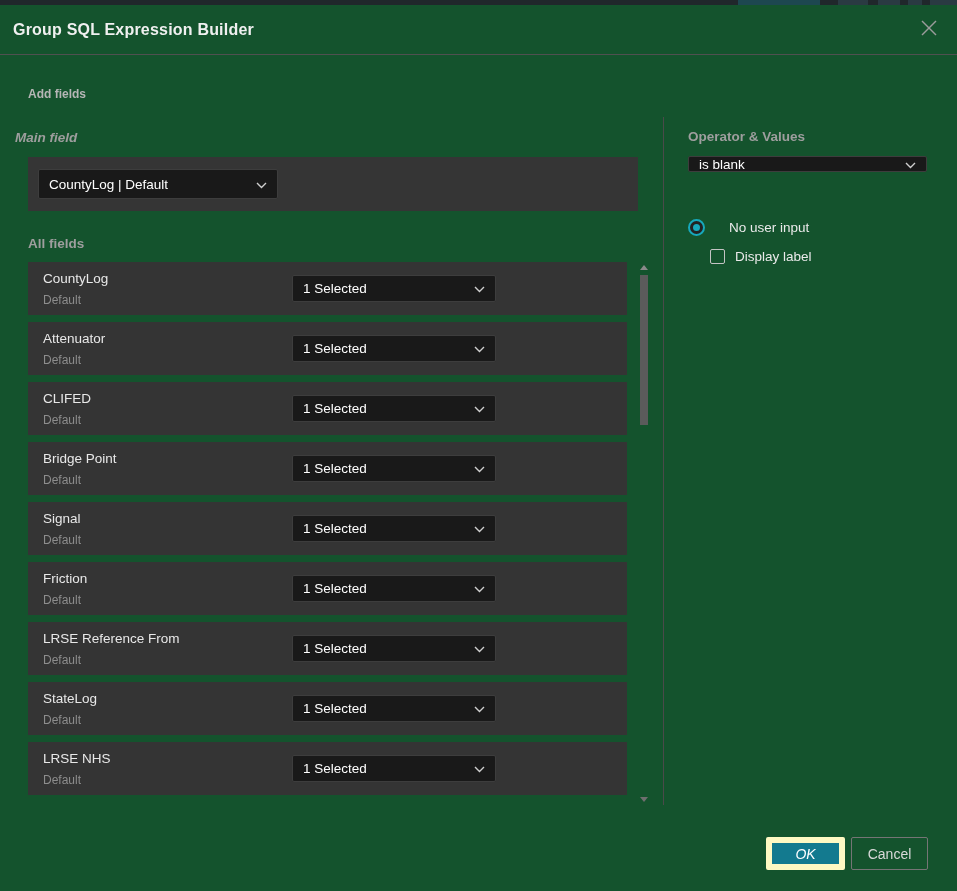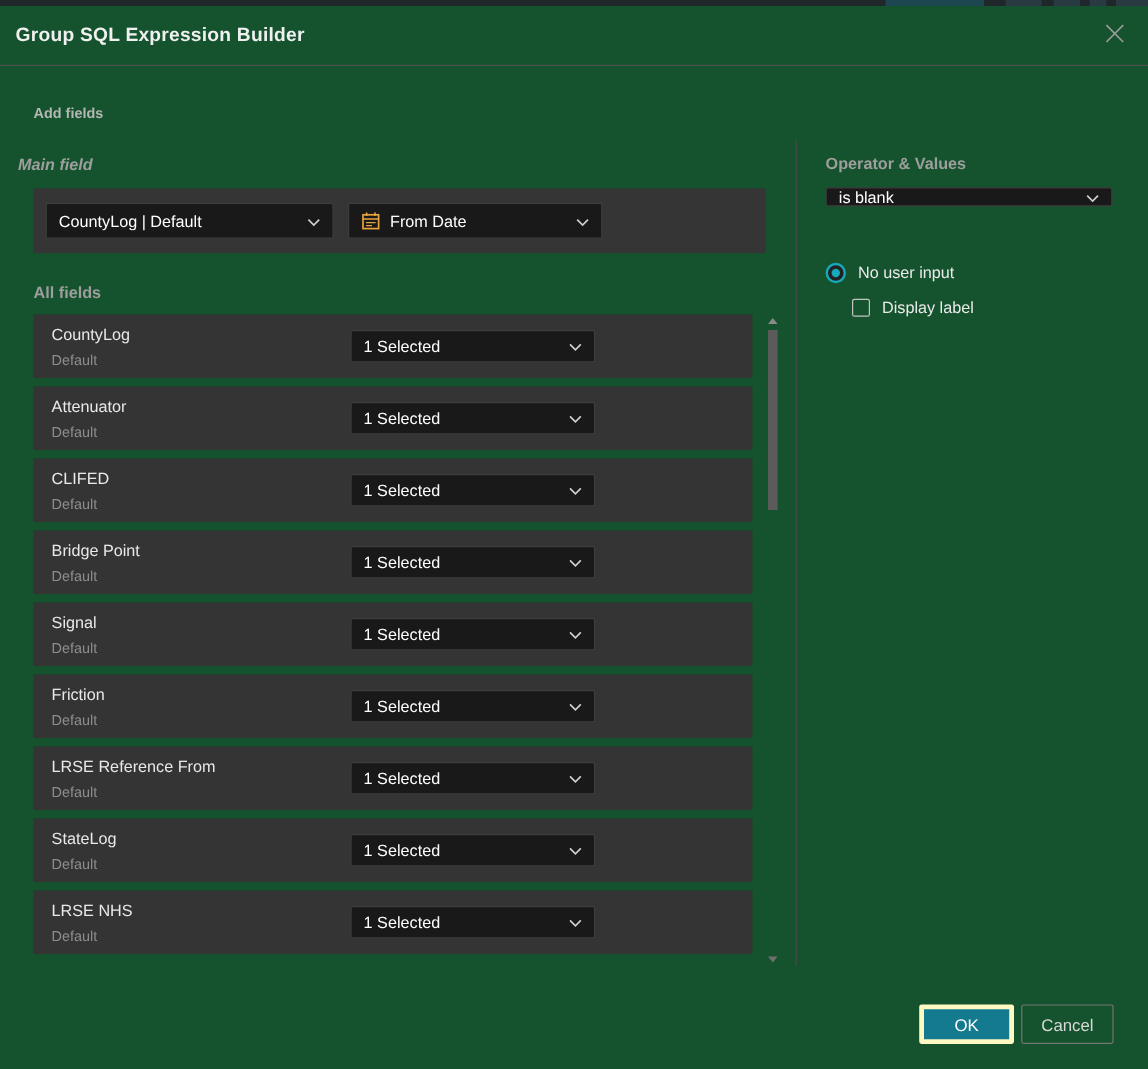--- a/index.html
+++ b/index.html
@@ -63,38 +63,38 @@
 
   
   .v-divider { position:absolute; left:663px; top:112px; width:1px; height:688px;
                background:#4a4a4a; }
 
   
   .op-label { position:absolute; left:688px; top:124px; }
   .dd-operator { position:absolute; left:688px; top:151px; width:239px; height:16px; }
 
   .radio-row { position:absolute; left:688px; top:214px; display:flex;
-               align-items:center; cursor:pointer; }
+               align-items:center; cursor:pointer;gap:14px; }
   .radio-outer { width:17px; height:17px; border:2.5px solid #17a8bc; border-radius:50%;
                  background:#222; display:flex; align-items:center; justify-content:center; }
   .radio-dot { width:7px; height:7px; border-radius:50%; background:#17a8bc; }
   .radio-label { margin-left:10px; font-size:13.5px; color:#eaeaea; }
 
   .check-row { position:absolute; left:710px; top:244px; display:flex;
                align-items:center; cursor:pointer; }
   .checkbox { width:15px; height:15px; border:1px solid #c4c4c4; border-radius:2px;
               background:transparent; }
   .check-label { margin-left:10px; font-size:13.5px; color:#eaeaea; }
 
   
   .footer { position:absolute; left:0; top:827px; width:957px; height:50px; }
   .btn { position:absolute; height:33px; font-size:14px; border-radius:2px;
          display:flex; align-items:center; justify-content:center; cursor:pointer; }
   .btn-ok { left:766px; top:5px; width:79px; background:#137a8f; color:#ffffff;
-            border:4px solid #fef9c3; }
+            border:6px solid #fef9c3;font-style:italic; }
   .btn-cancel { left:851px; top:5px; width:77px; background:transparent;
                 color:#d9d9d9; border:1px solid #757575; }
 </style>
 </head>
 <body>
 
 <div class="backdrop-strip">
   <div class="seg" style="left:738px;width:82px;background:#1d4750"></div>
   <div class="seg" style="left:838px;width:30px;background:#2a3a42"></div>
   <div class="seg" style="left:878px;width:22px;background:#2a3a42"></div>
@@ -122,38 +122,20 @@
 
   <div class="main-panel">
     <div class="dd dd-source">
       <span class="dd-text">CountyLog | Default</span>
       <span class="chev">
         <svg width="11" height="7" viewBox="0 0 11 7">
             <polyline points="1,1 5.5,5.5 10,1" fill="none" stroke="#cfcfcf" stroke-width="1.4"></polyline>
           </svg>
       </span>
     </div>
-    <div class="dd dd-field">
-      <span class="cal-icon">
-        <svg width="16" height="16" viewBox="0 0 16 16">
-          <rect x="1.5" y="3" width="13" height="11.5" fill="none" stroke="#e8a33d" stroke-width="1.4"></rect>
-          <line x1="1.5" y1="6.5" x2="14.5" y2="6.5" stroke="#e8a33d" stroke-width="1.4"></line>
-          <line x1="4.5" y1="1" x2="4.5" y2="4" stroke="#e8a33d" stroke-width="1.4"></line>
-          <line x1="11.5" y1="1" x2="11.5" y2="4" stroke="#e8a33d" stroke-width="1.4"></line>
-          <line x1="4" y1="9.5" x2="12" y2="9.5" stroke="#e8a33d" stroke-width="1.2"></line>
-          <line x1="4" y1="12" x2="9" y2="12" stroke="#e8a33d" stroke-width="1.2"></line>
-        </svg>
-      </span>
-      <span class="dd-text">From Date</span>
-      <span class="chev">
-        <svg width="11" height="7" viewBox="0 0 11 7">
-            <polyline points="1,1 5.5,5.5 10,1" fill="none" stroke="#cfcfcf" stroke-width="1.4"></polyline>
-          </svg>
-      </span>
-    </div>
   </div>
 
   <div class="sub-label all-fields-label">All fields</div>
 
   <div class="fields-list">
     <div class="field-row">
       <div class="f-name">CountyLog</div>
       <div class="f-sub">Default</div>
       <div class="dd f-dd">
         <span class="dd-text f-sel">1 Selected</span>

